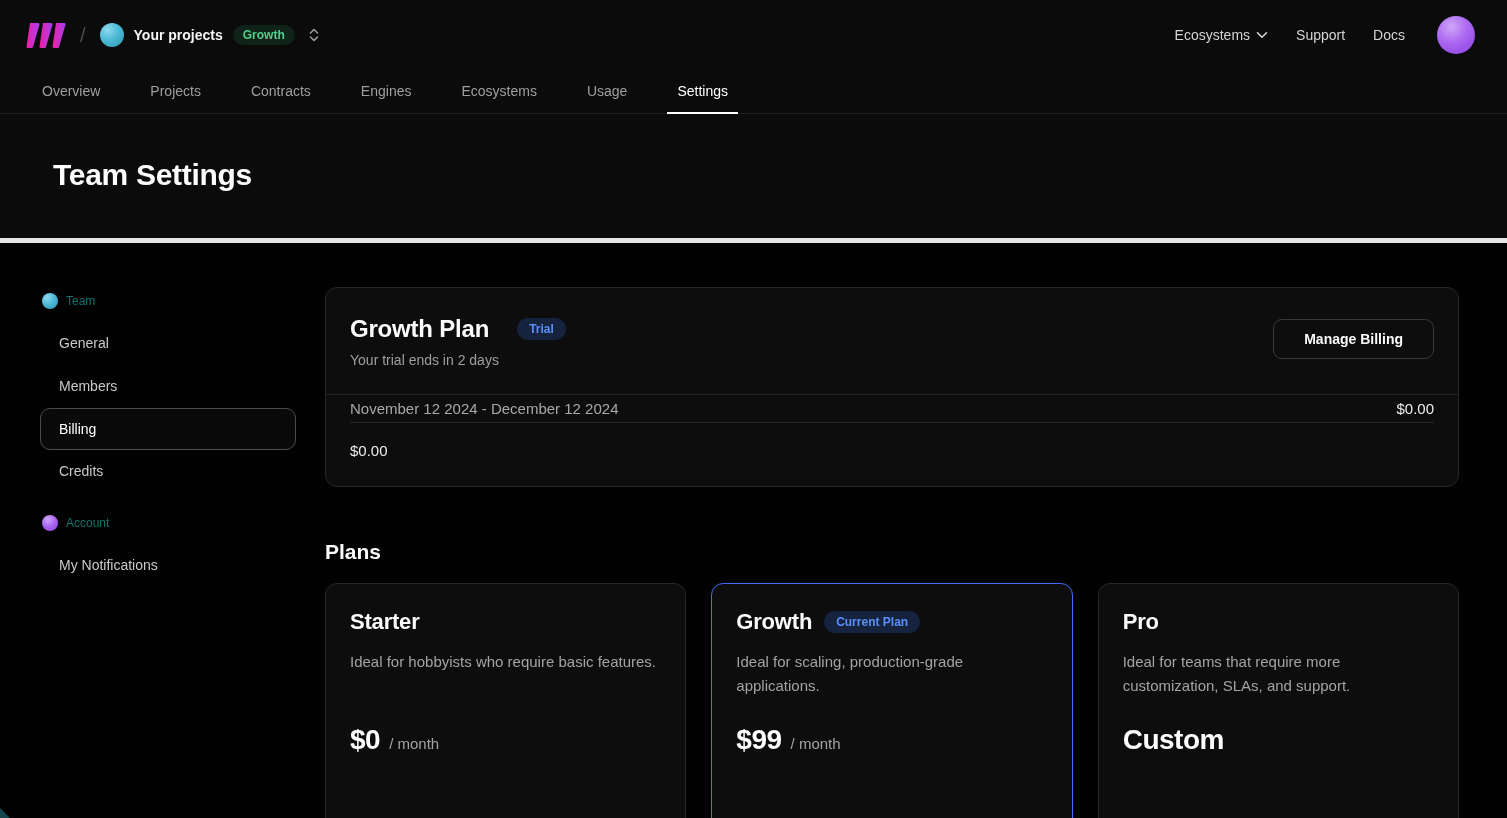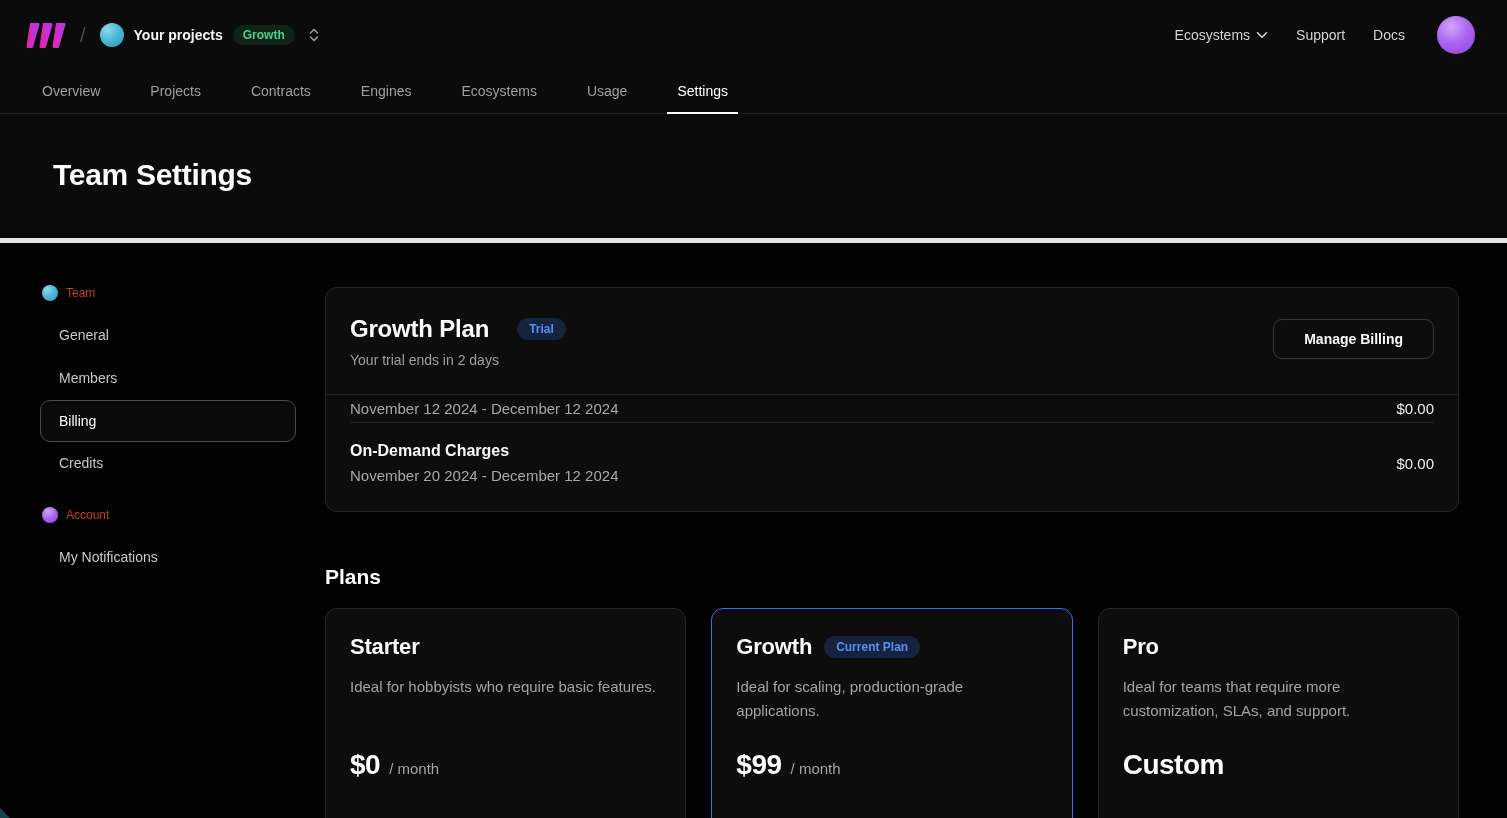--- a/index.html
+++ b/index.html
@@ -66,21 +66,21 @@
     border-bottom: 5px solid #e5e5e5;
     padding: 44px 40px 46px 53px;
   }
   .banner h1 { font-size: 30px; font-weight: 700; letter-spacing: -0.3px; color: #fcfcfc; }
 
   
   .content { display: flex; padding: 0 48px 0 40px; }
   .sidebar { width: 256px; flex-shrink: 0; padding-top: 42px; }
   .side-group-header {
     display: flex; align-items: center; gap: 8px;
-    font-size: 12px; color: #c2410c; padding: 0 0 13px 2px;
+    font-size: 12px; color: #0f766e; padding: 0 0 13px 2px; margin-top: 8px;
   }
   .side-dot { width: 16px; height: 16px; border-radius: 50%; }
   .side-dot.teal   { background: radial-gradient(circle at 32% 28%, #8fd9ee 0%, #4db9d6 45%, #2f93b5 100%); }
   .side-dot.purple { background: radial-gradient(circle at 38% 28%, #cfa6f9 0%, #a964f0 48%, #8e3fe0 100%); }
   .side-item {
     font-size: 14px; color: #c9c9c9; padding: 12px 18px; cursor: pointer;
     border: 1px solid transparent; border-radius: 10px; line-height: 1.2;
   }
   .side-item.selected { border-color: #4b4b4f; color: #ffffff; background: #0a0a0a; }
   .side-group + .side-group { margin-top: 22px; }
@@ -239,24 +239,20 @@
       </div>
 
       <div class="bill-row first">
         <span class="row-period">November 12 2024 - December 12 2024</span>
         <span class="row-amount">$0.00</span>
       </div>
 
       <div class="inset-divider"></div>
 
       <div class="bill-row ondemand">
-        <div>
-          <div class="row-title">On-Demand Charges</div>
-          <div class="row-period">November 20 2024 - December 12 2024</div>
-        </div>
         <span class="row-amount">$0.00</span>
       </div>
     </div>
 
     <h2 class="plans-heading">Plans</h2>
 
     <div class="plans-grid">
 
       <div class="plan-card">
         <div class="plan-title-row">

